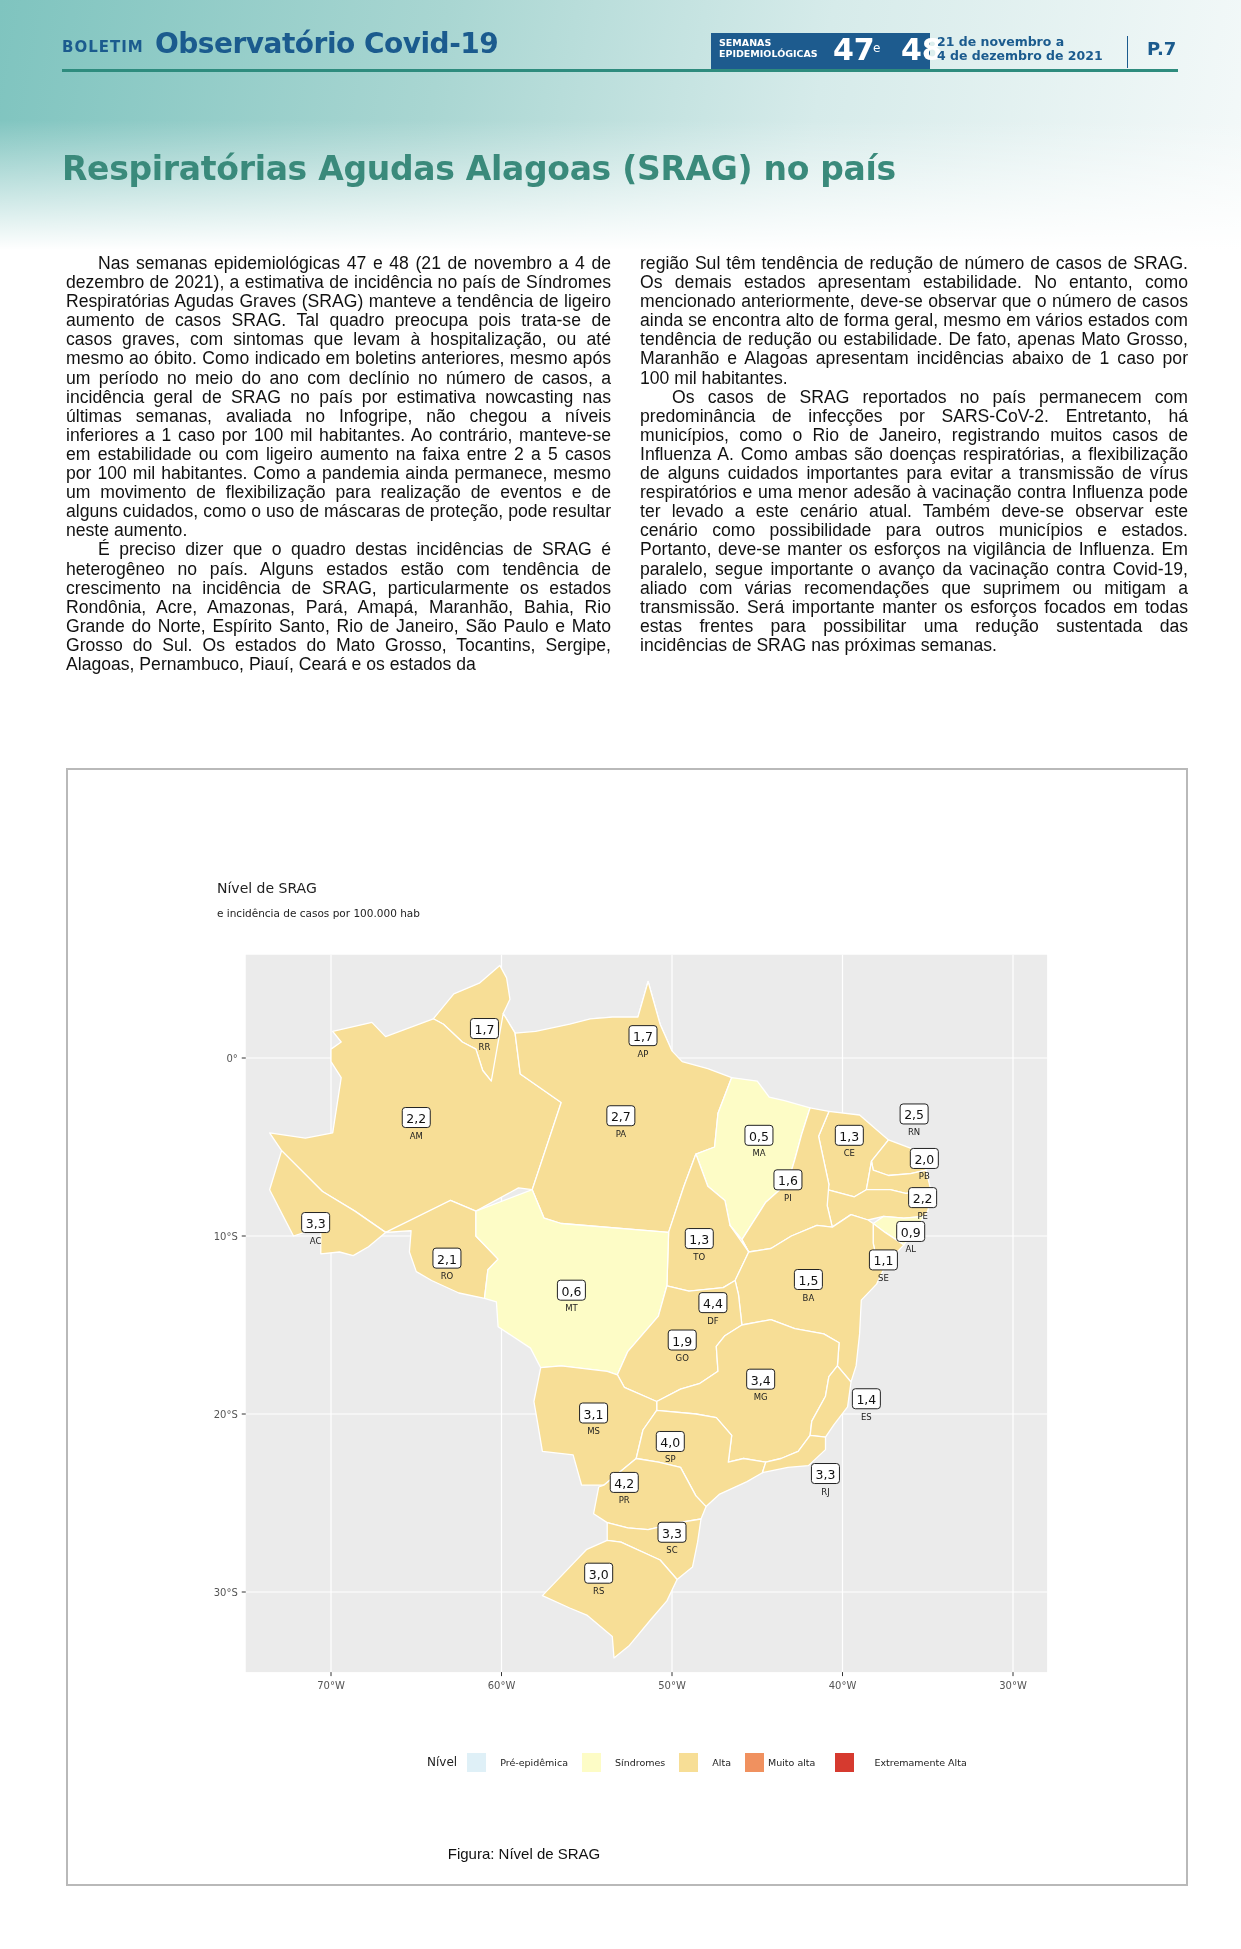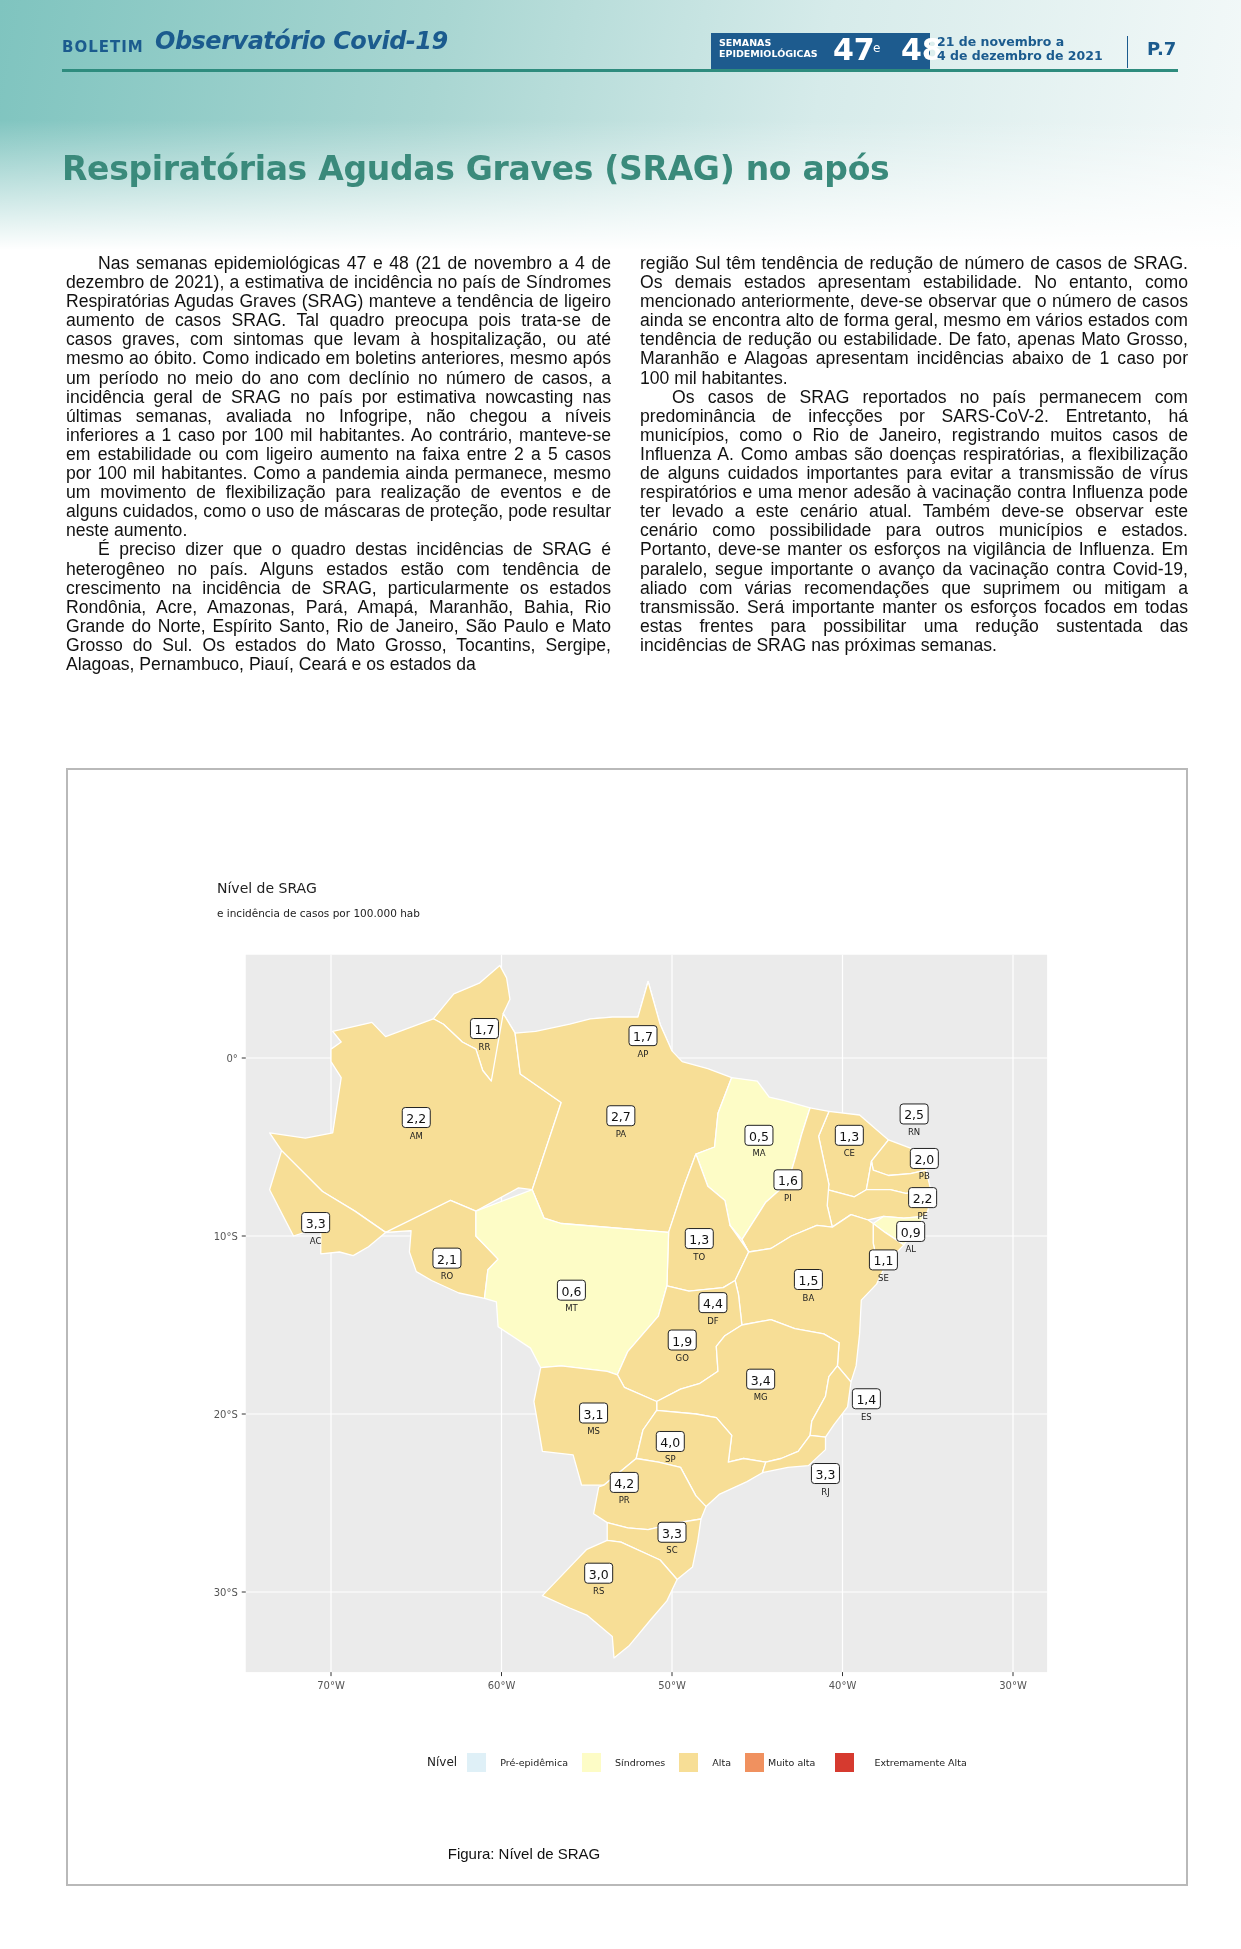--- a/index.html
+++ b/index.html
@@ -5,21 +5,21 @@
   html, body { margin:0; padding:0; }
   body { width:1241px; height:1949px; position:relative; background:#ffffff; overflow:hidden;
          font-family:"Liberation Sans", sans-serif; color:#111; }
   .hdr-bg { position:absolute; left:0; top:0; width:1241px; height:250px;
     background: linear-gradient(100deg, #7fc4bf 0%, #a9d6d2 35%, #d6ebea 65%, #f4f9f9 100%); }
   .hdr-fade { position:absolute; left:0; top:120px; width:1241px; height:130px;
     background: linear-gradient(180deg, rgba(255,255,255,0) 0%, #ffffff 100%); }
   .hdr-boletim { position:absolute; left:62px; top:38px; font-family:"DejaVu Sans", sans-serif;
     font-size:15px; font-weight:bold; color:#1b5b8e; letter-spacing:1px; }
   .hdr-title { position:absolute; left:155px; top:27px; font-family:"DejaVu Sans", sans-serif;
-    font-size:24px; font-weight:bold; color:#1b5b8e; letter-spacing:-0.5px;font-style:italic; }
+    font-size:28px; font-weight:bold; color:#1b5b8e; letter-spacing:-0.5px; }
   .hdr-line { position:absolute; left:62px; top:69px; width:1116px; height:3px; background:#2e8c7e; }
   .sem-box { position:absolute; left:711px; top:33px; width:219px; height:36px; background:#1d5b8e; color:#fff; }
   .sem-label { position:absolute; left:8px; top:5px; font-family:"DejaVu Sans", sans-serif;
     font-size:9.5px; font-weight:bold; line-height:10.5px; }
   .sem-num { position:absolute; top:-1px; font-family:"DejaVu Sans", sans-serif; font-size:30px; font-weight:bold;text-align:center; }
   .sem-e { position:absolute; left:162px; top:8px; font-size:12px; font-family:"DejaVu Sans", sans-serif; }
   .hdr-dates { position:absolute; left:937px; top:35px; font-family:"DejaVu Sans", sans-serif;
     font-size:12.5px; font-weight:bold; color:#1b5b8e; line-height:14px; }
   .hdr-sep { position:absolute; left:1127px; top:36px; width:1px; height:32px; background:#1b5b8e; }
   .hdr-page { position:absolute; left:1147px; top:38px; font-family:"DejaVu Sans", sans-serif;
@@ -64,21 +64,21 @@
 </div>
 <div class="hdr-dates">
   <div>21 de novembro a</div>
   <div>4 de dezembro de 2021</div>
 </div>
 <div class="hdr-sep"></div>
 <div class="hdr-page">P.7</div>
 <div class="hdr-line"></div>
 
 <div class="section-title">
-  <div>Respiratórias Agudas Graves (SRAG) no após</div>
+  <div>Respiratórias Agudas Alagoas (SRAG) no país</div>
 </div>
 
 <div class="col col-left">
   <p>Nas semanas epidemiológicas 47 e 48 (21 de novembro a 4 de dezembro de 2021), a estimativa de incidência no país de Síndromes Respiratórias Agudas Graves (SRAG) manteve a tendência de ligeiro aumento de casos SRAG. Tal quadro preocupa pois trata-se de casos graves, com sintomas que levam à hospitalização, ou até mesmo ao óbito. Como indicado em boletins anteriores, mesmo após um período no meio do ano com declínio no número de casos, a incidência geral de SRAG no país por estimativa nowcasting nas últimas semanas, avaliada no Infogripe, não chegou a níveis inferiores a 1 caso por 100 mil habitantes. Ao contrário, manteve-se em estabilidade ou com ligeiro aumento na faixa entre 2 a 5 casos por 100 mil habitantes. Como a pandemia ainda permanece, mesmo um movimento de flexibilização para realização de eventos e de alguns cuidados, como o uso de máscaras de proteção, pode resultar neste aumento.</p>
   <p>É preciso dizer que o quadro destas incidências de SRAG é heterogêneo no país. Alguns estados estão com tendência de crescimento na incidência de SRAG, particularmente os estados Rondônia, Acre, Amazonas, Pará, Amapá, Maranhão, Bahia, Rio Grande do Norte, Espírito Santo, Rio de Janeiro, São Paulo e Mato Grosso do Sul. Os estados do Mato Grosso, Tocantins, Sergipe, Alagoas, Pernambuco, Piauí, Ceará e os estados da</p>
 </div>
 <div class="col col-right">
   <p class="cont">região Sul têm tendência de redução de número de casos de SRAG. Os demais estados apresentam estabilidade. No entanto, como mencionado anteriormente, deve-se observar que o número de casos ainda se encontra alto de forma geral, mesmo em vários estados com tendência de redução ou estabilidade. De fato, apenas Mato Grosso, Maranhão e Alagoas apresentam incidências abaixo de 1 caso por 100 mil habitantes.</p>
   <p>Os casos de SRAG reportados no país permanecem com predominância de infecções por SARS-CoV-2. Entretanto, há municípios, como o Rio de Janeiro, registrando muitos casos de Influenza A. Como ambas são doenças respiratórias, a flexibilização de alguns cuidados importantes para evitar a transmissão de vírus respiratórios e uma menor adesão à vacinação contra Influenza pode ter levado a este cenário atual. Também deve-se observar este cenário como possibilidade para outros municípios e estados. Portanto, deve-se manter os esforços na vigilância de Influenza. Em paralelo, segue importante o avanço da vacinação contra Covid-19, aliado com várias recomendações que suprimem ou mitigam a transmissão. Será importante manter os esforços focados em todas estas frentes para possibilitar uma redução sustentada das incidências de SRAG nas próximas semanas.</p>
 </div>

